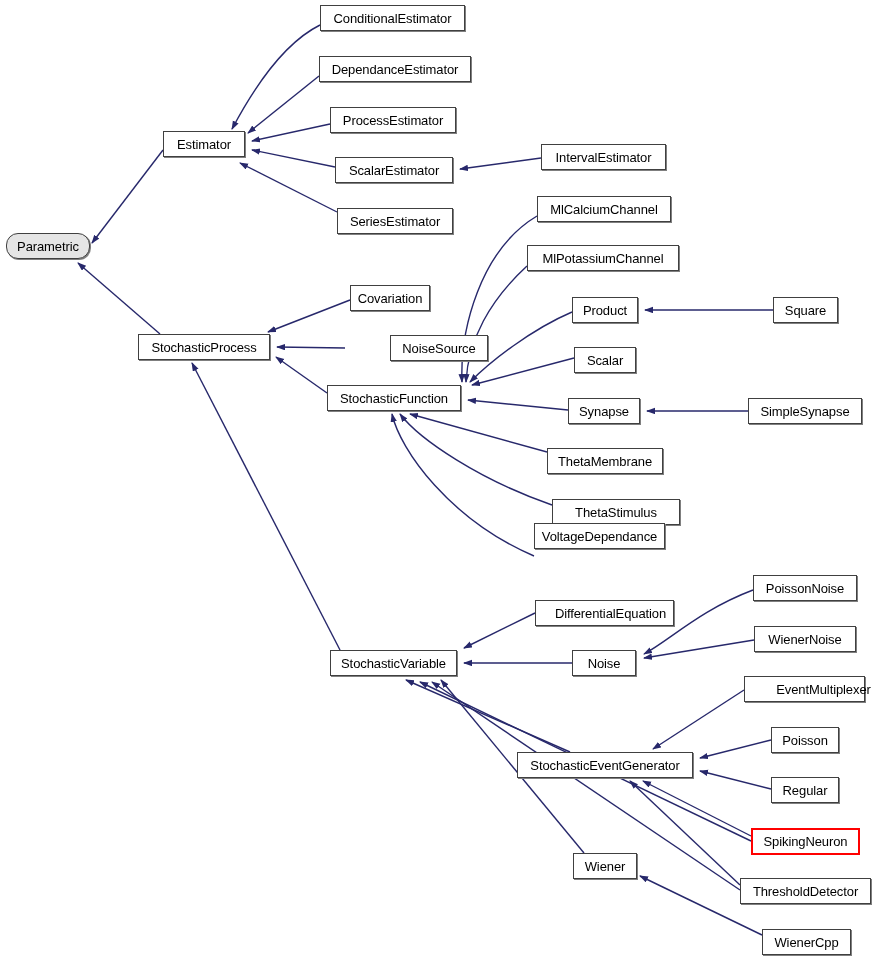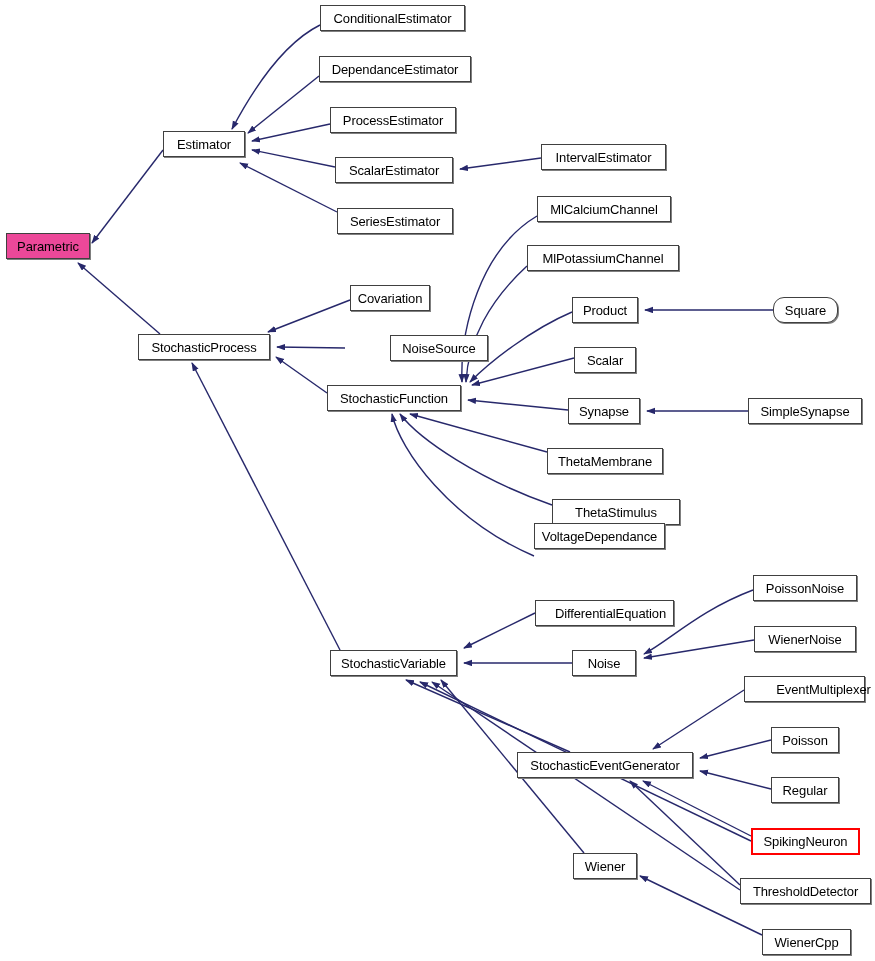--- a/index.html
+++ b/index.html
@@ -30,21 +30,22 @@
     border: 1px solid #404040;
     background: #ffffff;
     color: #000000;
     font-size: 13px;
     line-height: 1;
     white-space: nowrap;
     letter-spacing: -0.1px;
     box-shadow: 1px 1px 0 0 #7f7f7f;
   }
   .node-box.highlight {
-    background: #ec4899;
+    background: #e5e5e5;
+    border-radius: 12px;
   }
   .node-box.alert {
     border: 2px solid #ff0000;
     box-shadow: none;
   }
   .node-label {
     pointer-events: none;
   }
 </style>
 </head>
@@ -135,21 +136,21 @@
       </div>
       <div class="node-box" style="left: 537px; top: 196px; width: 134px; height: 26px;">
         <span class="node-label">MlCalciumChannel</span>
       </div>
       <div class="node-box" style="left: 527px; top: 245px; width: 152px; height: 26px;">
         <span class="node-label">MlPotassiumChannel</span>
       </div>
       <div class="node-box" style="left: 572px; top: 297px; width: 66px; height: 26px;">
         <span class="node-label">Product</span>
       </div>
-      <div class="node-box" style="left: 773px; top: 297px; width: 65px; height: 26px; border-radius: 11px;">
+      <div class="node-box" style="left: 773px; top: 297px; width: 65px; height: 26px;">
         <span class="node-label">Square</span>
       </div>
       <div class="node-box" style="left: 574px; top: 347px; width: 62px; height: 26px;">
         <span class="node-label">Scalar</span>
       </div>
       <div class="node-box" style="left: 568px; top: 398px; width: 72px; height: 26px;">
         <span class="node-label">Synapse</span>
       </div>
       <div class="node-box" style="left: 748px; top: 398px; width: 114px; height: 26px;">
         <span class="node-label">SimpleSynapse</span>

